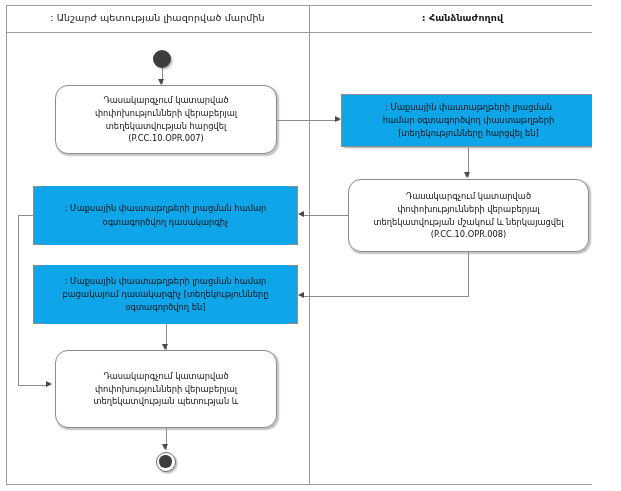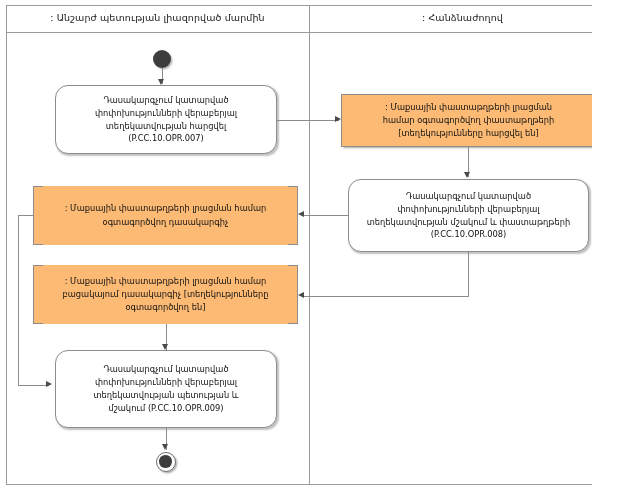--- a/index.html
+++ b/index.html
@@ -67,21 +67,21 @@
     color: #111111;
     padding: 4px 9px;
     box-shadow: 1.5px 1.5px 1.6px rgba(120,120,120,0.45);
   }
   .activity .txt { width: 100%; }
 
   
   .objnode {
     position: absolute;
     box-sizing: border-box;
-    background: #fdba74;
+    background: #0ea5e9;
     display: flex;
     align-items: center;
     justify-content: center;
     text-align: center;
     font-size: 8.3px;
     line-height: 1.6;
     color: #111111;
     padding: 4px 10px;
   }
   .objnode .txt { width: 100%; position: relative; z-index: 2;}
@@ -167,21 +167,21 @@
 <div id="canvas">
 
   <div class="frame"></div>
 
   <div class="lane-header-rule" style="left:6px; top:32px; width:303px;"></div>
   <div class="lane-header-rule" style="left:310px; top:32px; width:305px;"></div>
 
   <div class="lane-divider" style="left:309px;"></div>
 
   <div class="lane-title" style="left:6px; top:12px; width:303px;">: Անշարժ պետության լիազորված մարմին</div>
-  <div class="lane-title" style="left:310px; top:12px; width:305px;">: Հանձնաժողով</div>
+  <div class="lane-title" style="left:310px; top:12px; width:305px;font-weight:bold;">: Հանձնաժողով</div>
 
   <div class="initial-node" style="left:153px; top:50px;"></div>
 
   <div class="ln v" style="left:162px; top:68px; height:16px;"></div>
   <div class="arrow down" style="left:158.4px; top:79px;"></div>
 
   <div class="activity" style="left:55px; top:85px; width:222px; height:69px;">
     <div class="txt">
       <div>Դասակարգչում կատարված</div>
       <div>փոփոխությունների վերաբերյալ</div>
@@ -201,21 +201,21 @@
     </div>
   </div>
 
   <div class="ln v" style="left:468px; top:147px; height:30px;"></div>
   <div class="arrow down" style="left:464.4px; top:172px;"></div>
 
   <div class="activity" style="left:348px; top:179px; width:241px; height:73px;">
     <div class="txt">
       <div>Դասակարգչում կատարված</div>
       <div>փոփոխությունների վերաբերյալ</div>
-      <div>տեղեկատվության մշակում և փաստաթղթերի</div>
+      <div>տեղեկատվության մշակում և ներկայացվել</div>
       <div>(P.CC.10.OPR.008)</div>
     </div>
   </div>
 
   <div class="ln h" style="left:304px; top:215px; width:45px;"></div>
   <div class="arrow left" style="left:298px; top:211.4px;"></div>
 
   <div class="ln v" style="left:468px; top:252px; height:45px;"></div>
   <div class="ln h" style="left:304px; top:296px; width:165px;"></div>
   <div class="arrow left" style="left:298px; top:292.4px;"></div>
@@ -253,21 +253,20 @@
   </div>
 
   <div class="ln v" style="left:166px; top:324px; height:26px;"></div>
   <div class="arrow down" style="left:162.4px; top:344px;"></div>
 
   <div class="activity" style="left:55px; top:350px; width:222px; height:78px;">
     <div class="txt">
       <div>Դասակարգչում կատարված</div>
       <div>փոփոխությունների վերաբերյալ</div>
       <div>տեղեկատվության պետության և</div>
-      <div>մշակում (P.CC.10.OPR.009)</div>
     </div>
   </div>
 
   <div class="ln v" style="left:166px; top:428px; height:22px;"></div>
   <div class="arrow down" style="left:162.4px; top:444px;"></div>
 
   <div class="final-node" style="left:156px; top:452px;"></div>
 
 </div>
 

